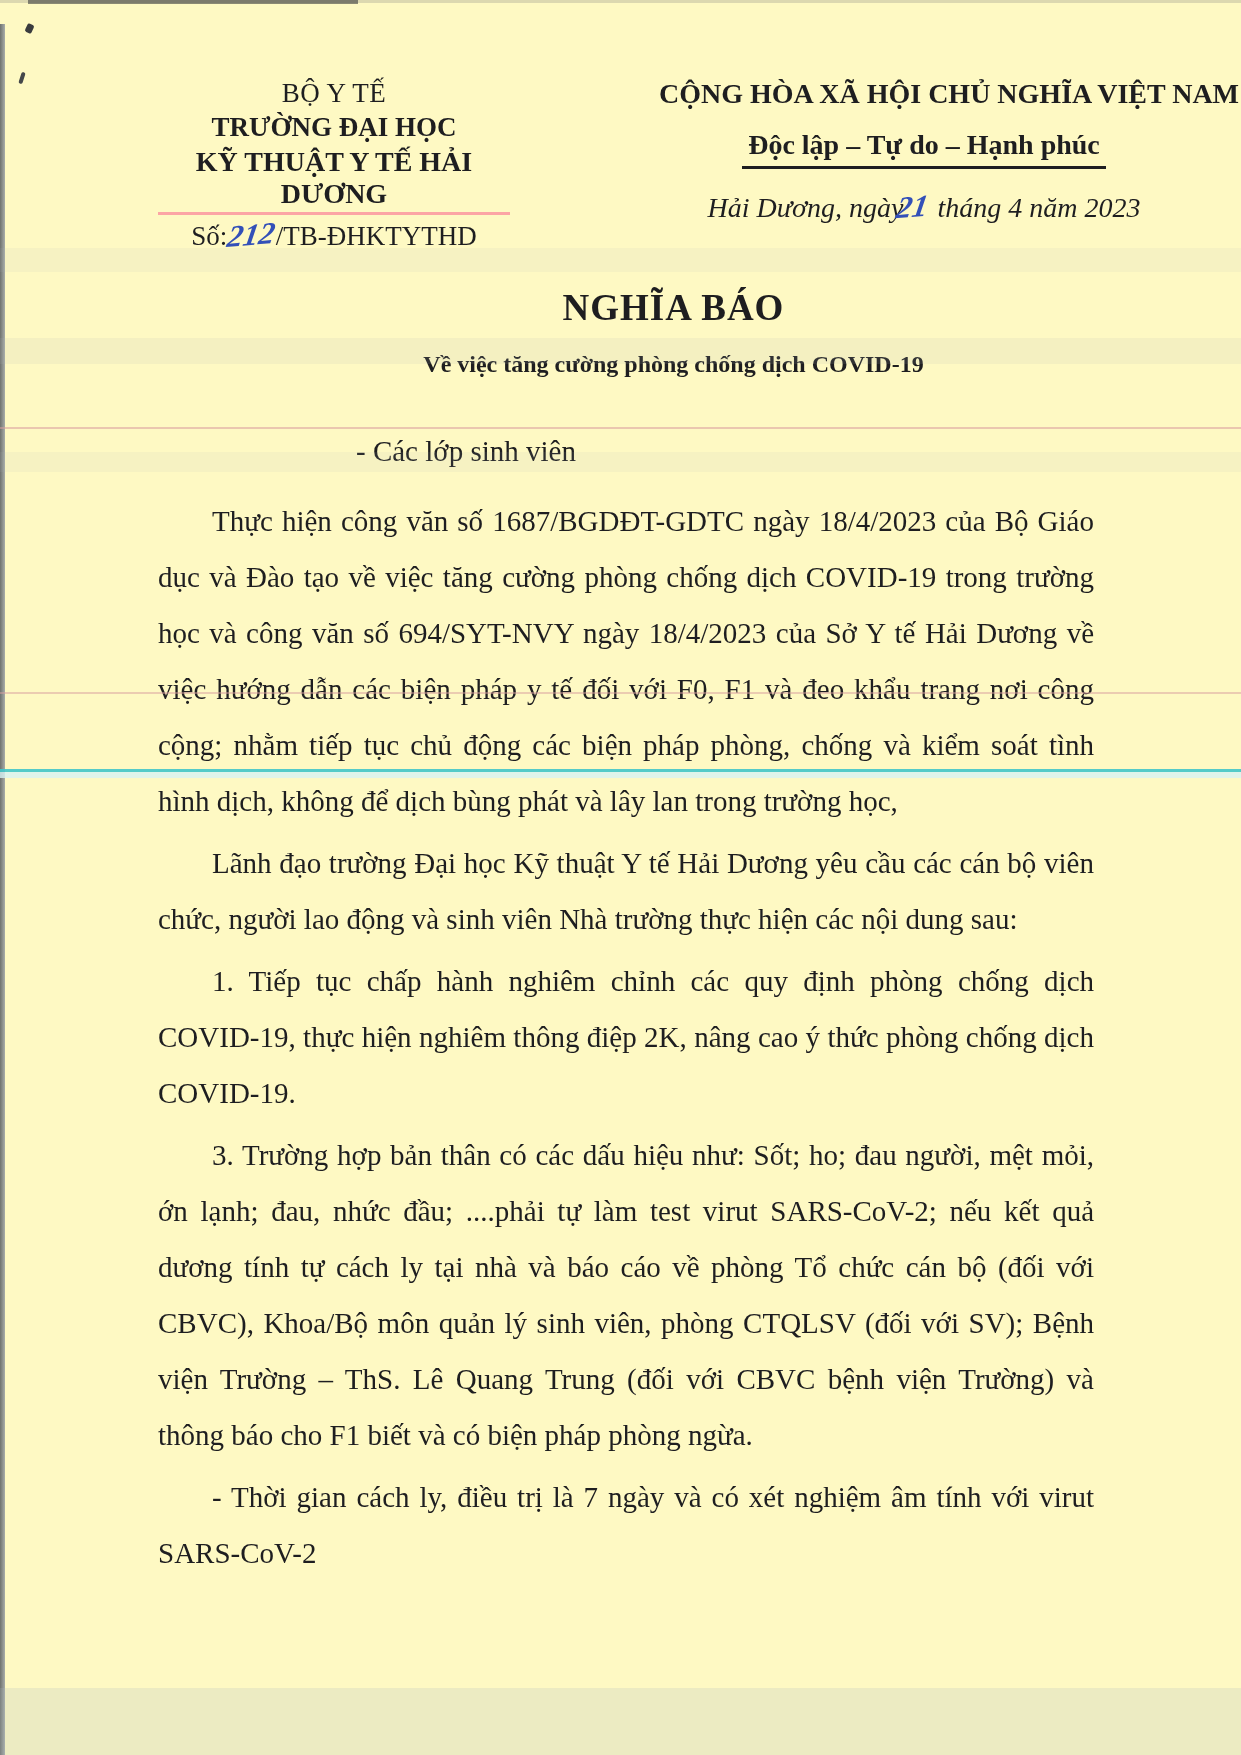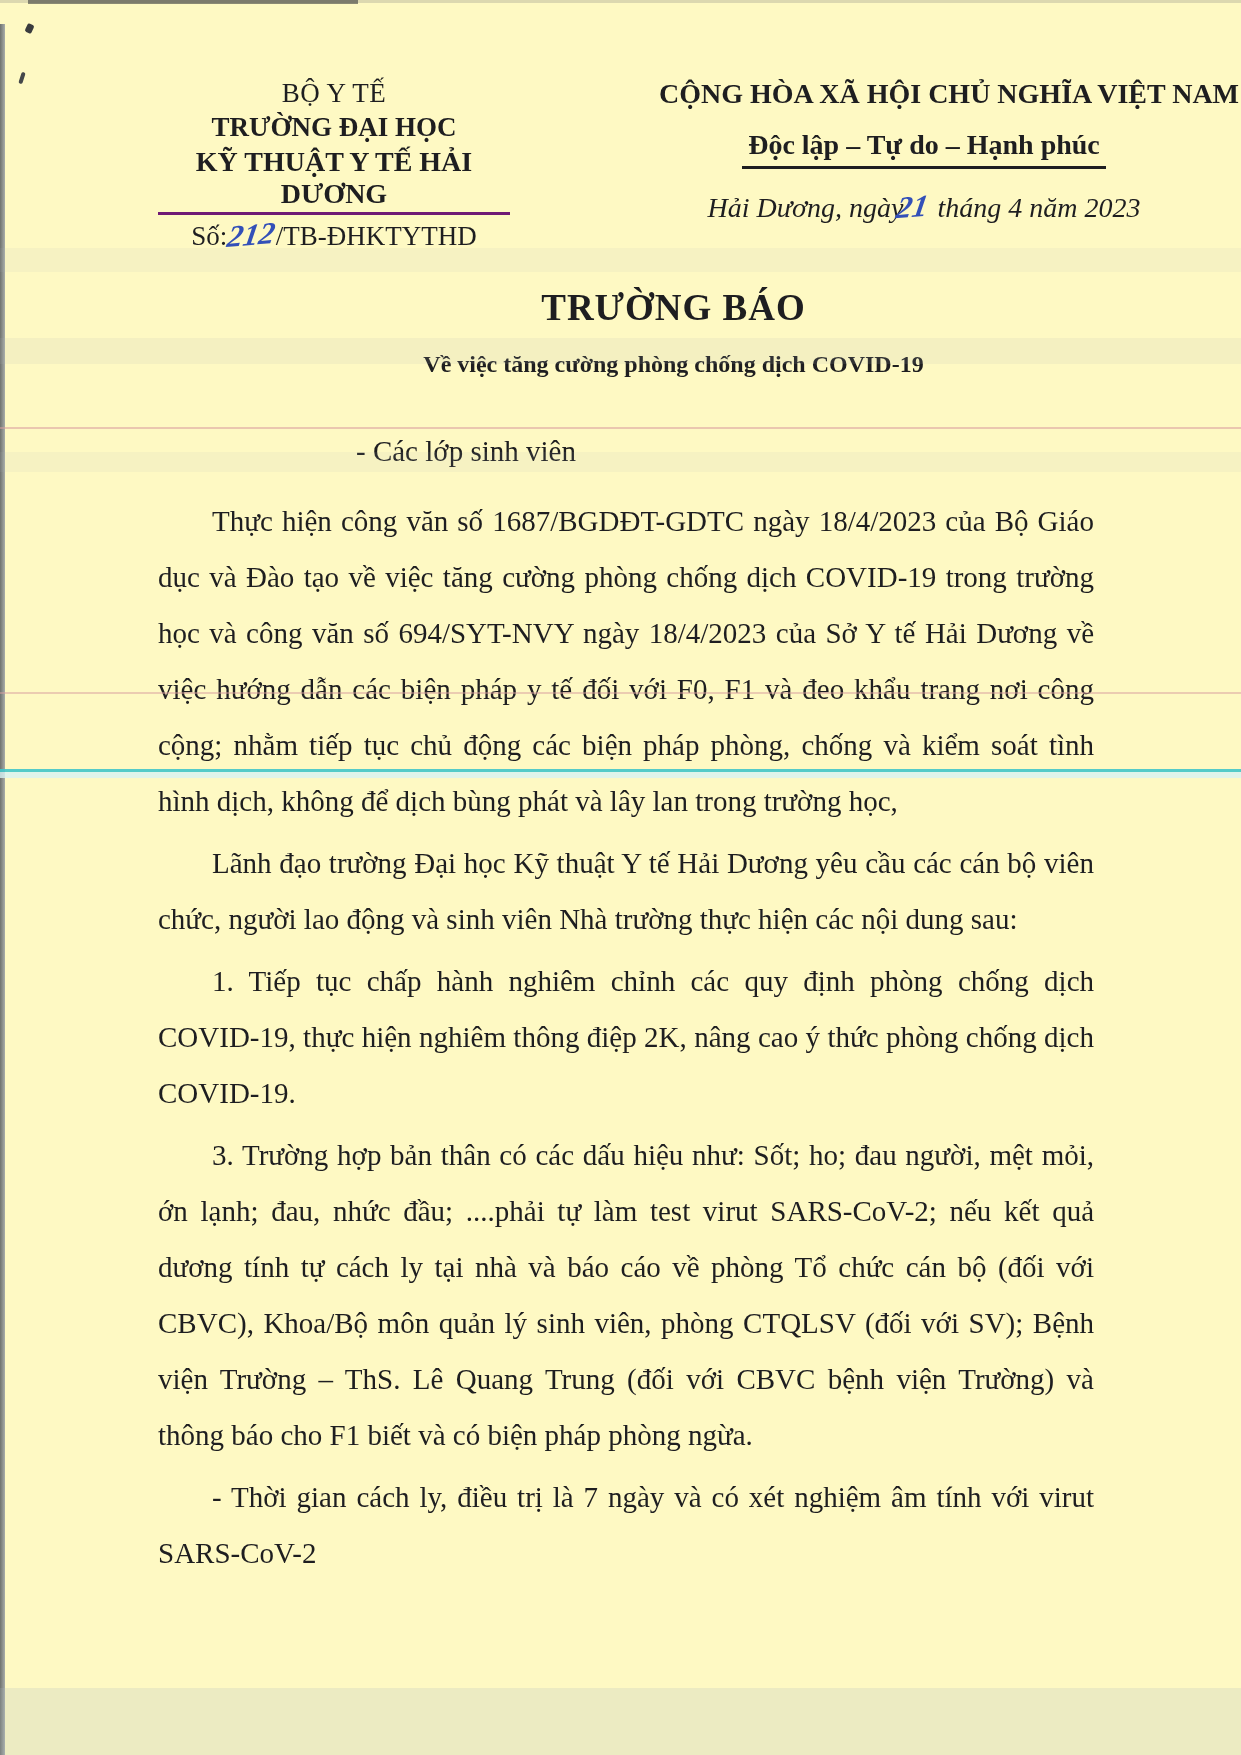--- a/index.html
+++ b/index.html
@@ -36,21 +36,21 @@
   .line-cyan{top:769px;height:3px;background:#43c5c9;opacity:.9;}
   .line-cyan-glow{top:772px;height:6px;background:#d8f3f4;opacity:.8;}
   
   .header{display:flex;justify-content:space-between;align-items:flex-start;}
   .h-col{text-align:center;}
   .h-col.left{width:352px;}
   .h-col.right{width:530px;}
   .h-ministry{font-size:27px;letter-spacing:.5px;}
   .h-org{font-size:27px;font-weight:bold;margin-top:3px;}
   .h-org2{font-size:28px;font-weight:bold;margin-top:3px;}
-  .h-org2 .u{display:inline-block;border-bottom:3px solid #701a75;padding-bottom:2px;}
+  .h-org2 .u{display:inline-block;border-bottom:3px solid #fca5a5;padding-bottom:2px;}
   .h-docnum{font-size:27px;margin-top:4px;}
   .h-national{font-size:28px;font-weight:bold;white-space:nowrap;}
   .h-motto{font-size:28px;font-weight:bold;margin-top:19px;}
   .h-motto .u{display:inline-block;border-bottom:3px solid #1e1e20;padding:0 6px 5px 6px;}
   .h-date{font-size:28px;font-style:italic;margin-top:22px;white-space:nowrap;}
   .hand{
     color:#3350b8;
     font-style:italic;
     font-weight:bold;
     display:inline-block;
@@ -110,21 +110,21 @@
       <div class="h-org2"><span class="u">KỸ THUẬT Y TẾ HẢI DƯƠNG</span></div>
       <div class="h-docnum"><span>Số:</span><span class="hand hand-num">212</span><span>/TB-ĐHKTYTHD</span></div>
     </div>
     <div class="h-col right">
       <div class="h-national">CỘNG HÒA XÃ HỘI CHỦ NGHĨA VIỆT NAM</div>
       <div class="h-motto"><span class="u">Độc lập – Tự do – Hạnh phúc</span></div>
       <div class="h-date"><span>Hải Dương, ngày</span><span class="hand hand-day">21</span> <span>tháng 4 năm 2023</span></div>
     </div>
   </div>
 
-  <div class="title-main">TRƯỜNG BÁO</div>
+  <div class="title-main">NGHĨA BÁO</div>
   <div class="title-sub">Về việc tăng cường phòng chống dịch COVID-19</div>
 
   <div class="recipients">
     <div class="rec-line2">- Các lớp sinh viên</div>
   </div>
 
   <div class="body-text">
     <p>Thực hiện công văn số 1687/BGDĐT-GDTC ngày 18/4/2023 của Bộ Giáo dục và Đào tạo về việc tăng cường phòng chống dịch COVID-19 trong trường học và công văn số 694/SYT-NVY ngày 18/4/2023 của Sở Y tế Hải Dương về việc hướng dẫn các biện pháp y tế đối với F0, F1 và đeo khẩu trang nơi công cộng; nhằm tiếp tục chủ động các biện pháp phòng, chống và kiểm soát tình hình dịch, không để dịch bùng phát và lây lan trong trường học,</p>
     <p>Lãnh đạo trường Đại học Kỹ thuật Y tế Hải Dương yêu cầu các cán bộ viên chức, người lao động và sinh viên Nhà trường thực hiện các nội dung sau:</p>
     <p>1. Tiếp tục chấp hành nghiêm chỉnh các quy định phòng chống dịch COVID-19, thực hiện nghiêm thông điệp 2K, nâng cao ý thức phòng chống dịch COVID-19.</p>

